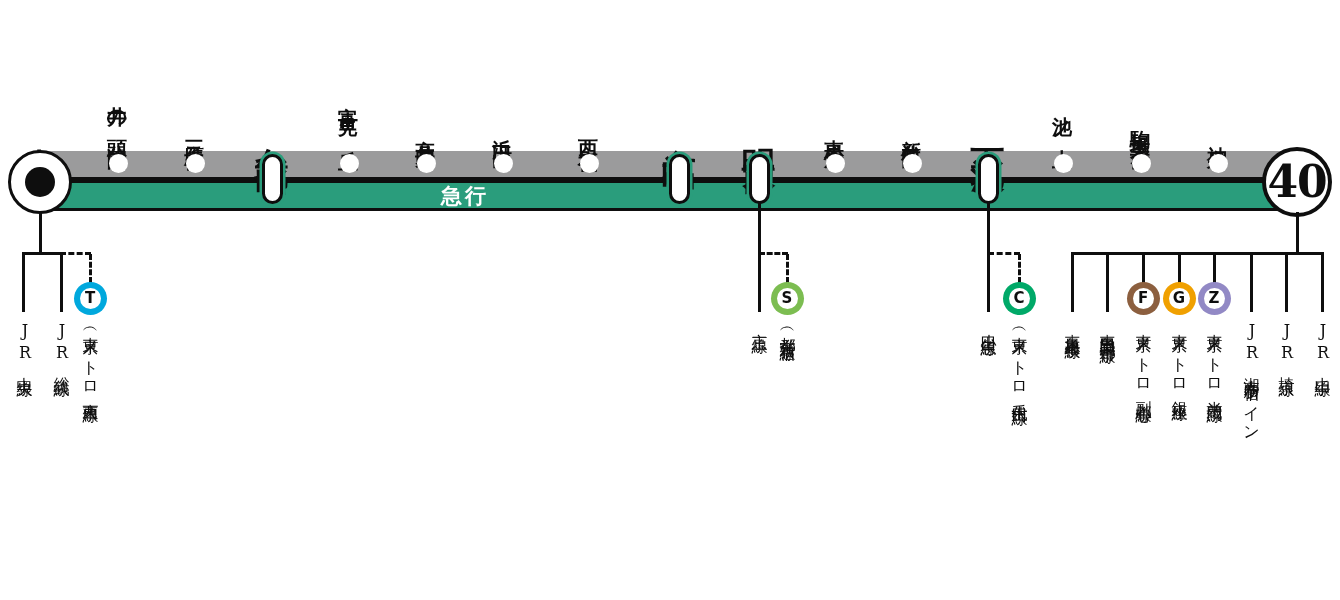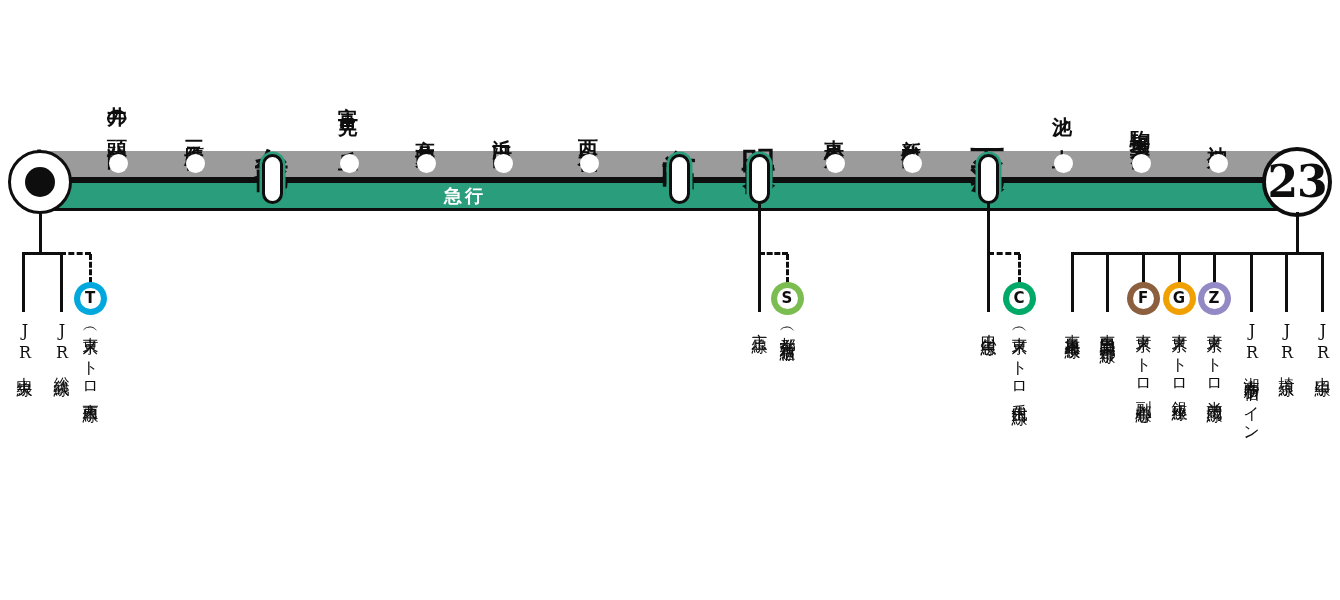--- a/index.html
+++ b/index.html
@@ -42,21 +42,21 @@
   .metro-icon{position:absolute;top:282px;width:33px;height:33px;border-radius:50%;
               display:flex;align-items:center;justify-content:center;}
   .metro-icon .inner{width:21px;height:21px;border-radius:50%;background:#fff;
               display:flex;align-items:center;justify-content:center;
               font-family:"DejaVu Sans","Liberation Sans",sans-serif;
               font-weight:bold;font-size:15px;color:#0e0e0e;line-height:1;}
 
   
   .express-label{position:absolute;left:465px;top:184px;transform:translateX(-50%);
                  font-family:"DejaVu Sans","Liberation Sans",sans-serif;
-                 font-size:18px;font-weight:bold;color:#fff;letter-spacing:3px;line-height:24px;}
+                 font-size:21px;font-weight:bold;color:#fff;letter-spacing:3px;line-height:24px;}
 
   
   .map-title{position:absolute;left:1199px;top:556px;font-size:40px;font-weight:bold;
              letter-spacing:7px;line-height:1;}
 </style>
 </head>
 <body>
 
 <div id="canvas">
 
@@ -99,21 +99,21 @@
 
   <div class="capsule" style="left:261.5px;"></div>
   <div class="capsule" style="left:668.5px;"></div>
   <div class="capsule" style="left:748.5px;"></div>
   <div class="capsule" style="left:977.5px;"></div>
 
   <div class="terminus terminus-left">
     <div class="core"></div>
   </div>
   <div class="terminus terminus-right">
-    <span>23</span>
+    <span>40</span>
   </div>
 
   <div class="vline" style="left:38.5px;top:212px;height:42px;"></div>
   <div class="hline" style="left:21.5px;top:252px;width:41px;"></div>
   <div class="hdash" style="left:60px;top:252px;width:31px;"></div>
   <div class="vline" style="left:21.5px;top:252px;height:60px;"></div>
   <div class="vline" style="left:59.5px;top:252px;height:60px;"></div>
   <div class="vdash" style="left:88.5px;top:254px;height:29px;"></div>
   <div class="metro-icon" style="left:73.5px;background:#00a8dd;">
     <div class="inner">

